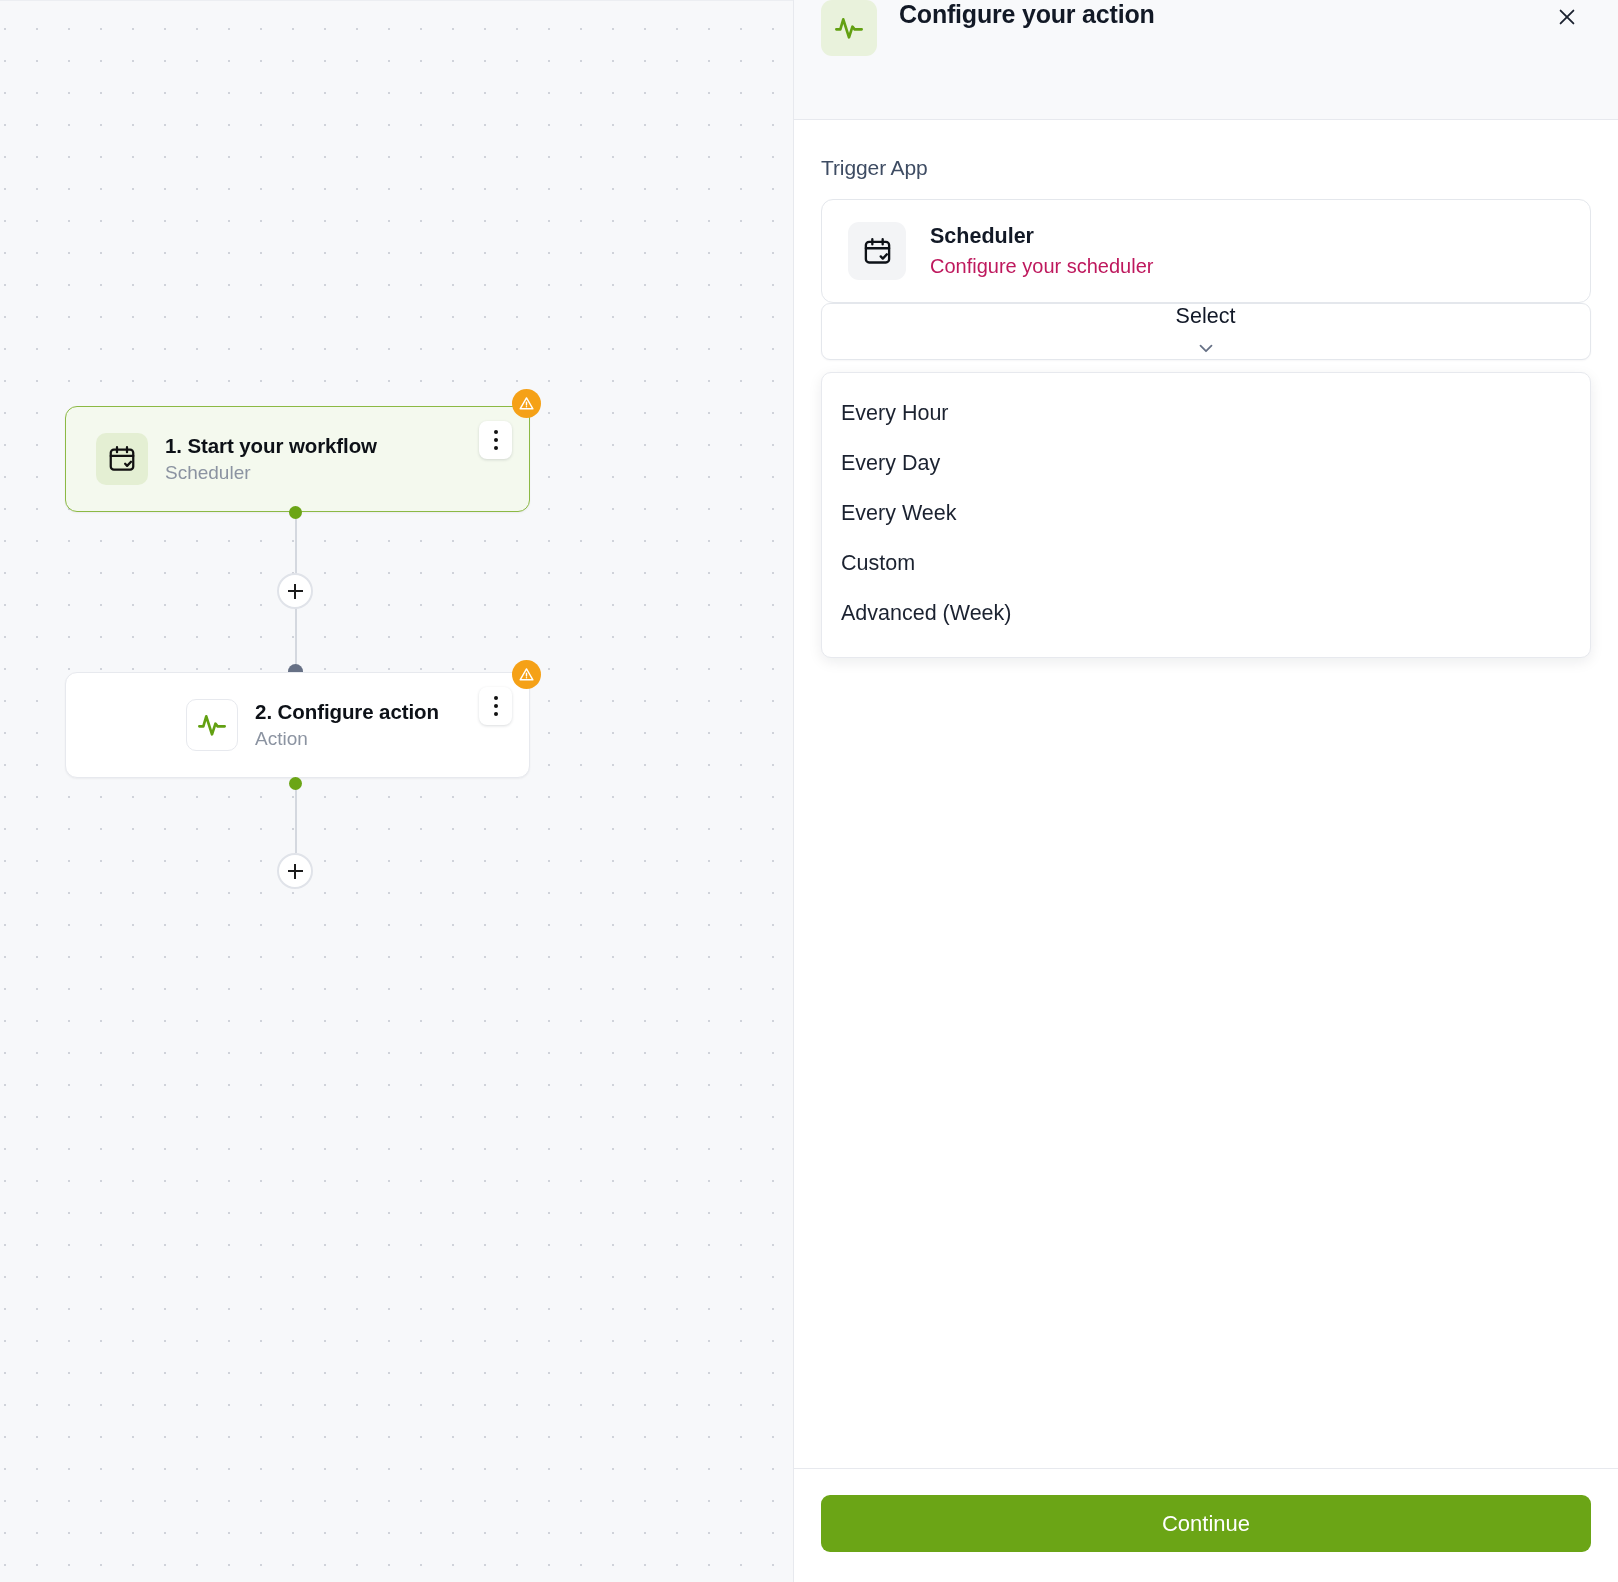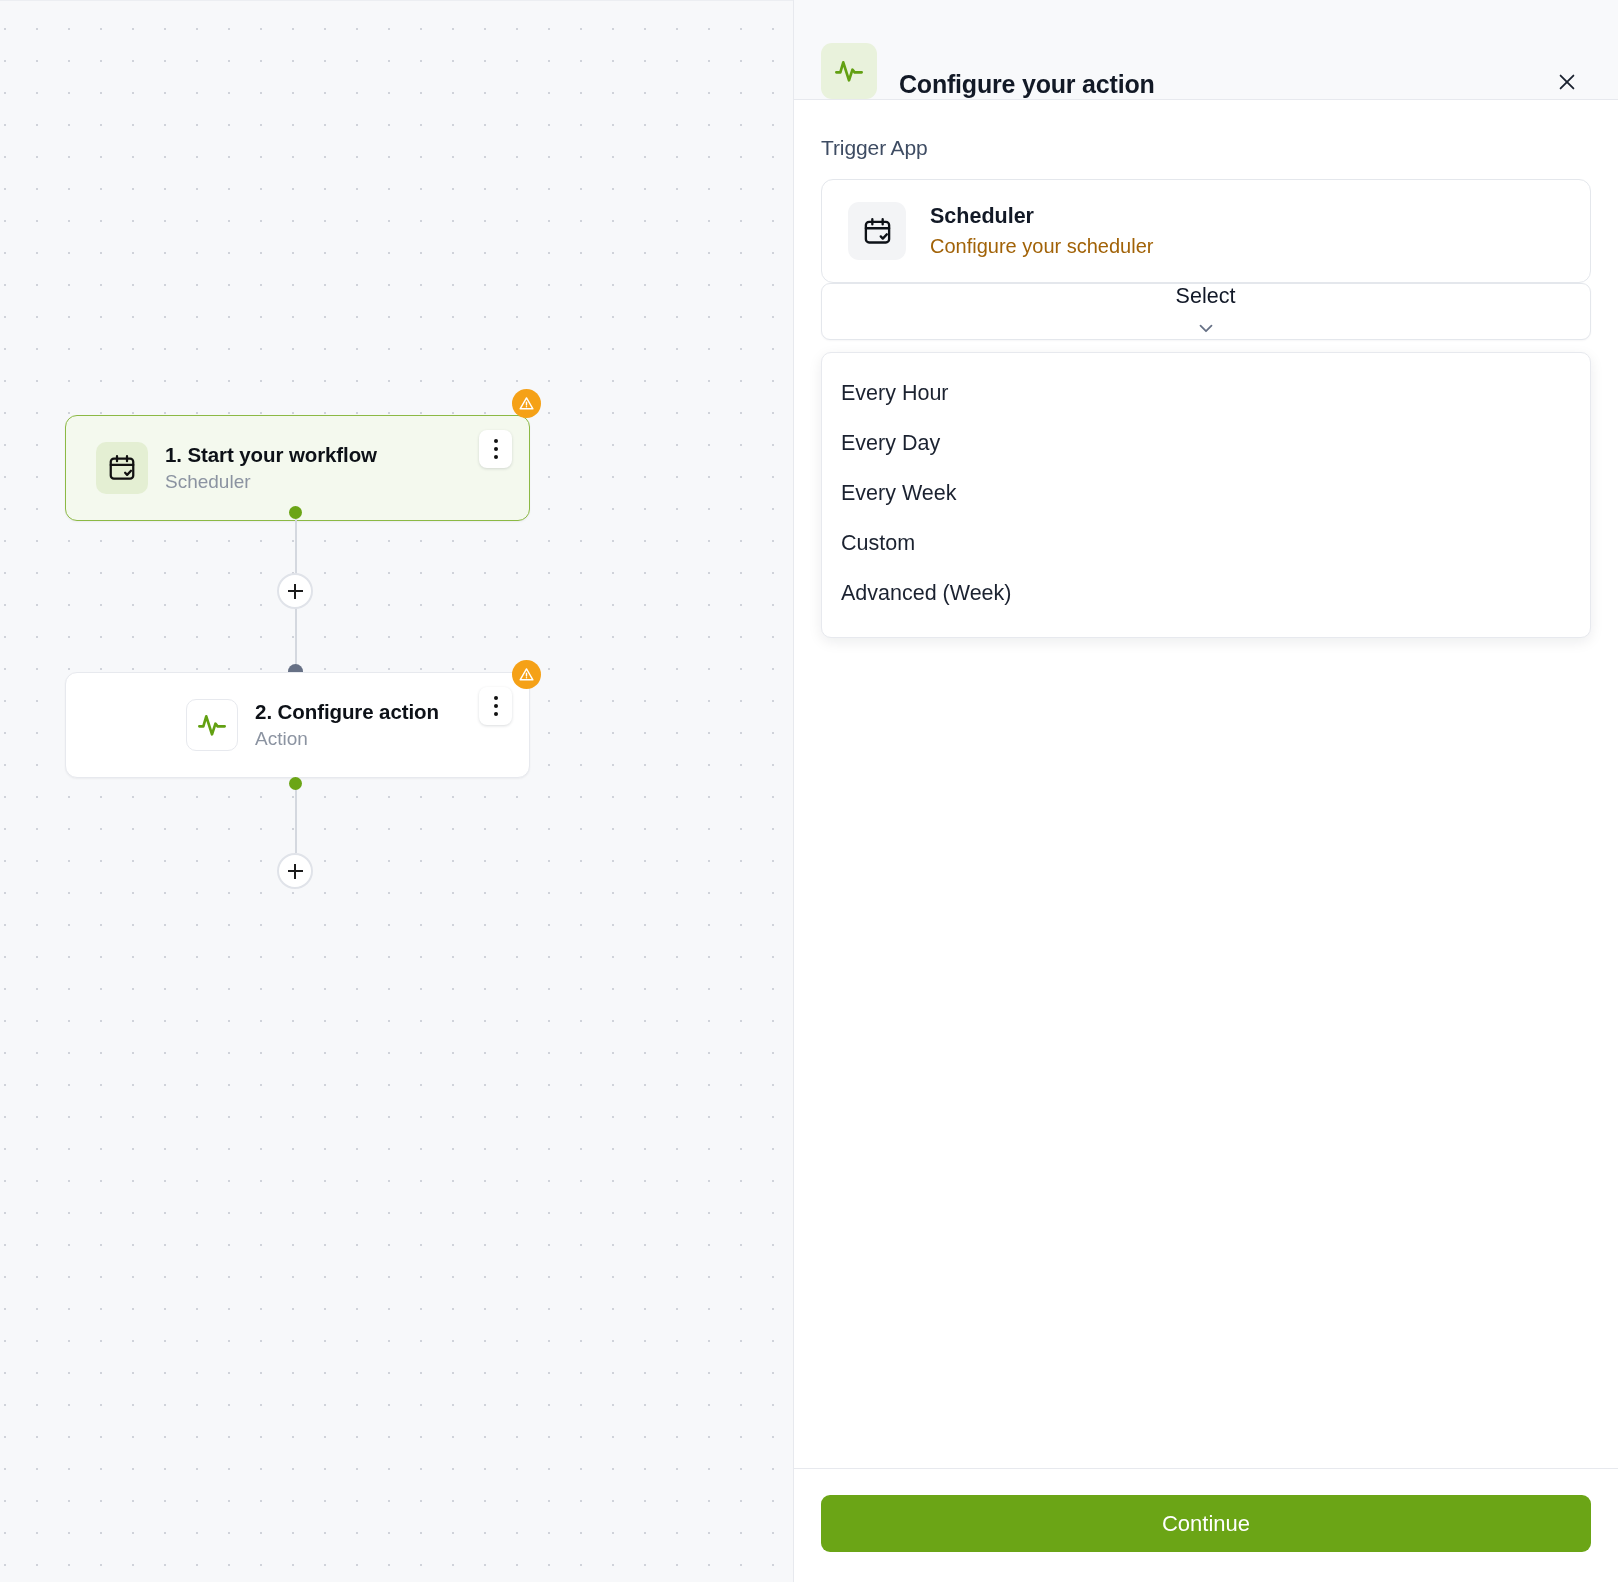--- a/index.html
+++ b/index.html
@@ -31,21 +31,21 @@
     position: absolute;
     width: 465px;
     height: 106px;
     border-radius: 12px;
     background: #ffffff;
     display: flex;
     align-items: center;
     padding-left: 30px;
   }
   .node.trigger {
-    left: 65px; top: 414px;
+    left: 65px; top: 405px;
     background: #f4f9ee;
     border: 1.6px solid #8cb944;
     box-shadow: 0 1px 2px rgba(16,24,40,.05);
   }
   .node.action {
     left: 65px; top: 671px;
     background: #ffffff;
     border: 1px solid #e7e9ee;
     box-shadow: 0 1px 2px rgba(16,24,40,.05);
     justify-content: center;
@@ -128,24 +128,24 @@
 
   
   .panel {
     position: relative;
     width: 825px; height: 1582px;
     background: #ffffff;
     border-left: 1px solid #e7e9ee;
     display: flex; flex-direction: column;
   }
   .panel-header {
-    height: 100px;
+    height: 120px;
     background: #f8f9fb;
     border-bottom: 1px solid #e7e9ee;
-    display: flex; align-items: flex-end;
+    display: flex; align-items: flex-start;
     padding: 0 34px 0 27px;
     flex: none;
   }
   .panel-header-icon {
     width: 56px; height: 56px; border-radius: 11px;
     background: #e9f2dc;
     display: flex; align-items: center; justify-content: center;
     flex: none;
   }
   .panel-title {
@@ -183,21 +183,21 @@
     width: 58px; height: 58px; border-radius: 11px;
     background: #f3f4f6;
     display: flex; align-items: center; justify-content: center;
     flex: none;
   }
   .trigger-card-text { margin-left: 24px; }
   .trigger-card-title {
     font-size: 21.5px; font-weight: bold; color: #121926; line-height: 1.3;
   }
   .trigger-card-sub {
-    font-size: 20px; color: #a16207; margin-top: 2px; line-height: 1.3;
+    font-size: 20px; color: #be185d; margin-top: 2px; line-height: 1.3;
   }
 
   .occ-label-row {
     margin-top: 42px;
     display: flex; align-items: center; gap: 9px;
   }
   .occ-label { font-size: 22px; color: #111827; letter-spacing: -0.2px; }
   .req-star { color: #ef4444; font-size: 21px; line-height: 1; transform: translateY(3px); }
   .info-icon { width: 21px; height: 21px; display:block; }
 

